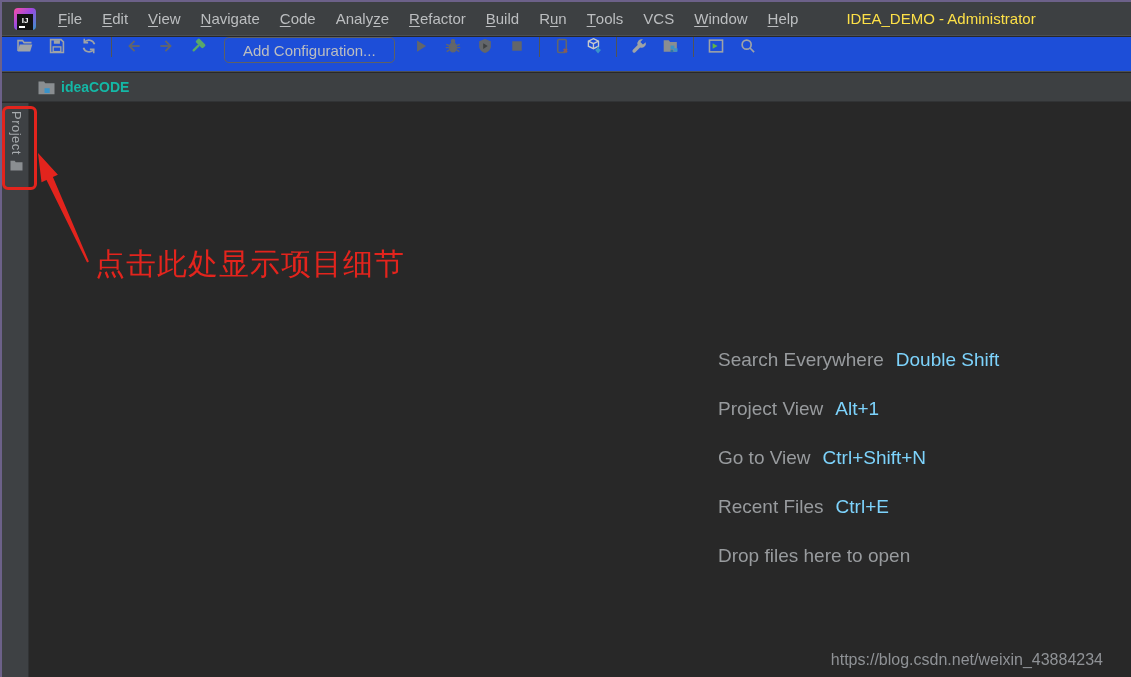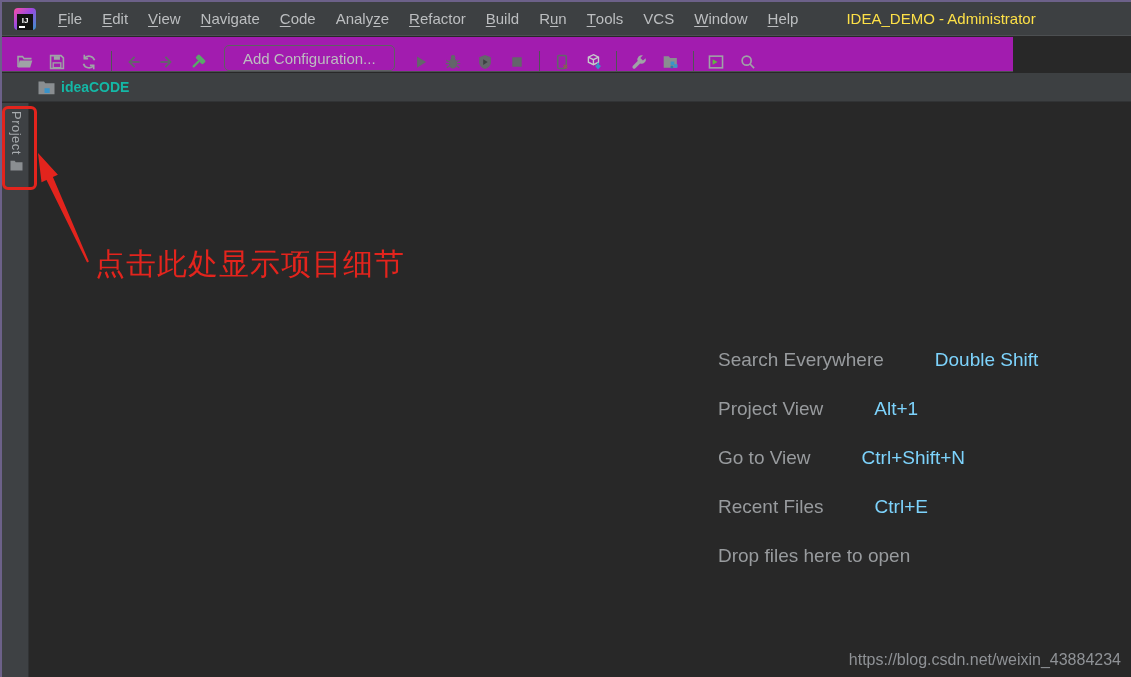--- a/index.html
+++ b/index.html
@@ -28,23 +28,23 @@
     width:16px; height:16px; background:#121212; position:relative;
     color:#ffffff; font-size:8px; font-weight:bold; text-align:center; line-height:14px;
   }
   .logo-inner::after { content:""; position:absolute; left:2px; bottom:2px; width:6px; height:2px; background:#fff; }
   .menu-item { padding:0 10px; height:100%; display:flex; align-items:center; cursor:default; }
   .menu-item u { text-decoration:underline; text-underline-offset:2px; }
   .win-title { margin-left:38px; color:#fde047; font-size:15px; }
 
   
   .toolbar {
-    position:absolute; left:2px; top:37px; width:1011px; height:35px;
-    background:#a21caf; border-bottom:1px solid #4c4f51;
-    display:flex; align-items:flex-end;
+    position:absolute; left:2px; top:37px; width:1129px; height:35px;
+    background:#1d4ed8; border-bottom:1px solid #4c4f51;
+    display:flex; align-items:flex-start;
   }
   .tb-icon { width:18px; height:18px; margin:0 7px; display:flex; align-items:center; justify-content:center; flex:0 0 auto; }
   .tb-icon svg { display:block; }
   .tb-sep { width:1px; height:20px; background:#515456; margin:0 6px; flex:0 0 auto; }
   .add-config {
     height:26px; margin:0 10px; padding:0 18px;
     border:1px solid #5f6163; border-radius:5px; background:transparent;
     color:#bcbec0; font-size:15px; display:flex; align-items:center;
   }
 
@@ -75,27 +75,27 @@
     border:3px solid #e3241d; border-radius:6px; pointer-events:none; z-index:20;
   }
   .arrow-svg { position:absolute; left:0; top:0; width:1129px; height:574px; pointer-events:none; z-index:19; }
   .annotation-text {
     position:absolute; left:93px; top:141px; color:#e3241d;
     font-size:30px; letter-spacing:1px; white-space:nowrap; z-index:20;
   }
 
   
   .shortcuts { position:absolute; left:716px; top:232px; }
-  .shortcut-row { height:49px; display:flex; align-items:center; font-size:19px; white-space:nowrap;gap:39px; }
+  .shortcut-row { height:49px; display:flex; align-items:center; font-size:19px; white-space:nowrap; }
   .shortcut-label { color:#989b9e; }
   .shortcut-key { color:#7dd3fc; margin-left:12px; }
 
   
   .watermark {
-    position:absolute; right:10px; bottom:8px; color:#8f9296; font-size:16px; z-index:5;
+    position:absolute; right:28px; bottom:8px; color:#8f9296; font-size:16px; z-index:5;
   }
 </style>
 </head>
 <body>
 
 <div class="window">
   <div class="border-top"></div>
   <div class="border-left"></div>
 
   <div class="menubar">

